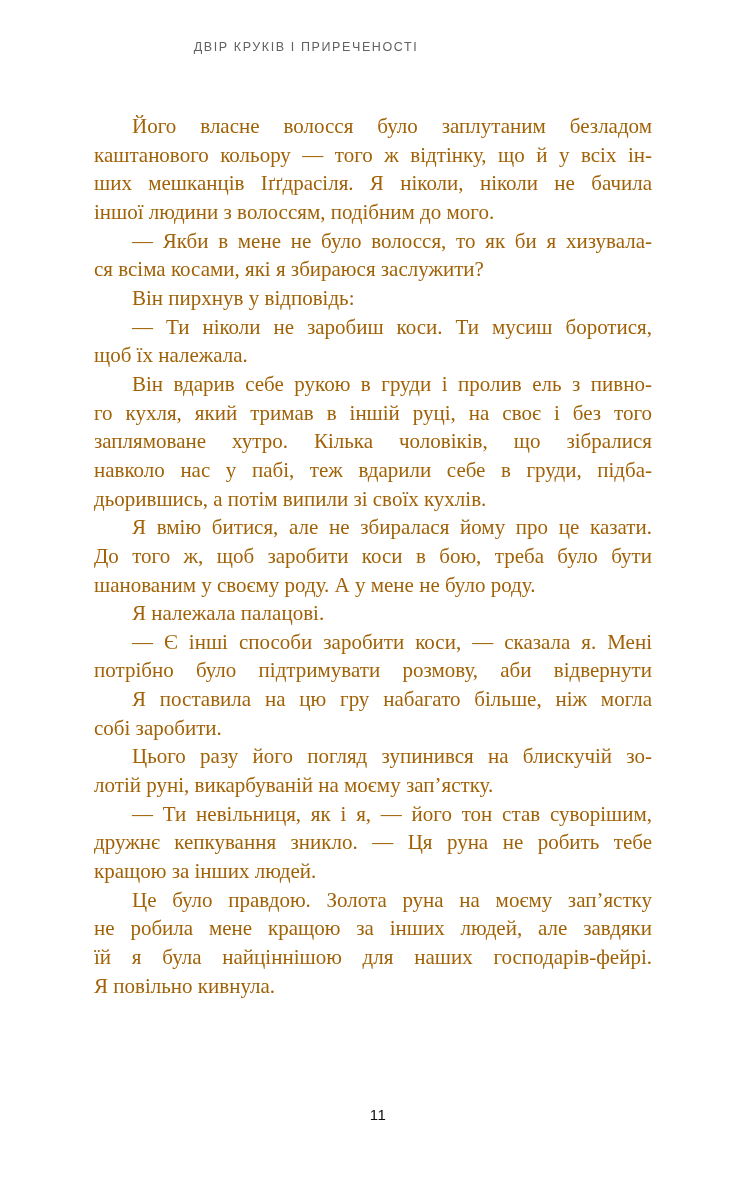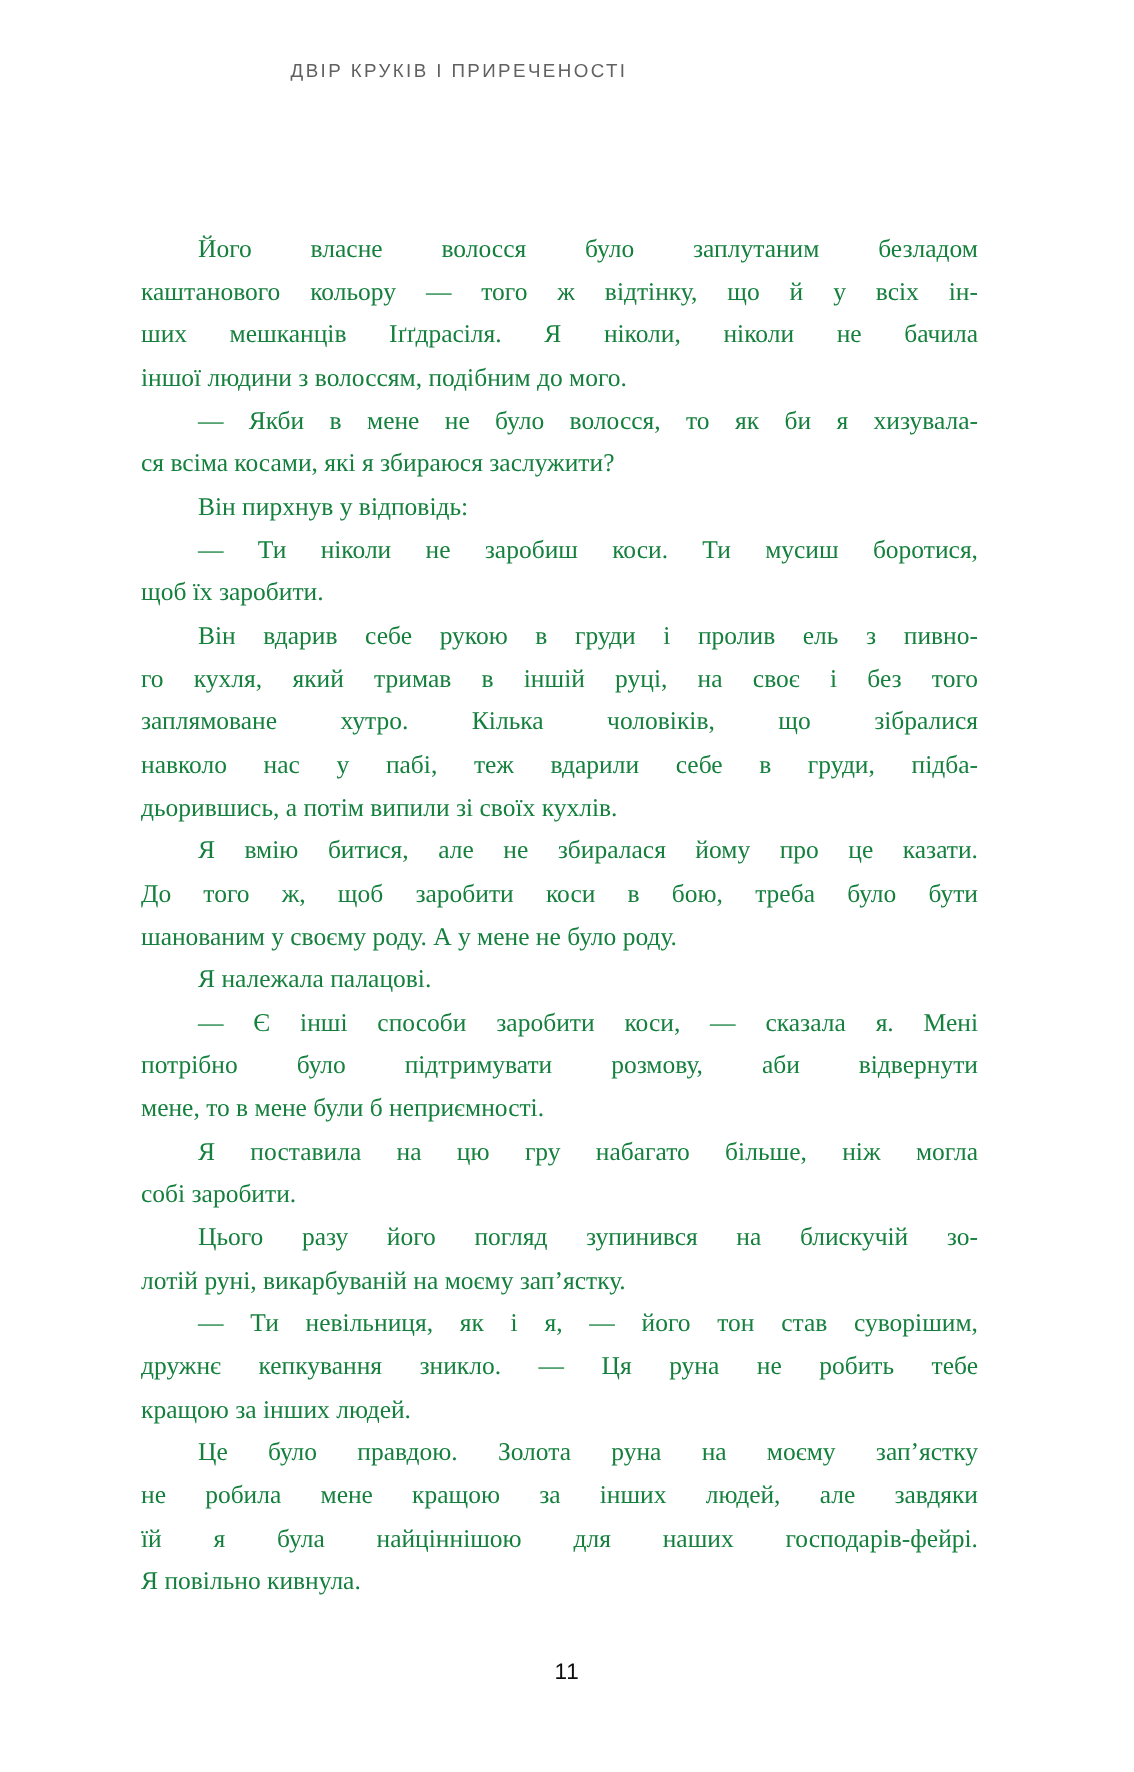--- a/index.html
+++ b/index.html
@@ -24,24 +24,23 @@
     font-size: 12.5px;
     font-weight: 400;
     letter-spacing: 1.6px;
     color: #616161;
   }
   .page-body {
     position: absolute;
     top: 112px;
     left: 94px;
     width: 558px;
-    font-size: 17px;
+    font-size: 21px;
     line-height: 28.65px;
-    color: #15803d;
-    margin-top: 40px;
+    color: #a16207;
   }
   .paragraph { margin: 0; padding: 0; }
   .line {
     text-align: justify;
     text-align-last: justify;
   }
   .line.last {
     text-align-last: left;
     font-family: Liberation Serif, serif;
   }
@@ -75,41 +74,40 @@
     </div>
     <div class="paragraph">
       <div class="line first">— Якби в мене не було волосся, то як би я хизувала-</div>
       <div class="line last">ся всіма косами, які я збираюся заслужити?</div>
     </div>
     <div class="paragraph">
       <div class="line first last">Він пирхнув у відповідь:</div>
     </div>
     <div class="paragraph">
       <div class="line first">— Ти ніколи не заробиш коси. Ти мусиш боротися,</div>
-      <div class="line last">щоб їх заробити.</div>
+      <div class="line last">щоб їх належала.</div>
     </div>
     <div class="paragraph">
       <div class="line first">Він вдарив себе рукою в груди і пролив ель з пивно-</div>
       <div class="line">го кухля, який тримав в іншій руці, на своє і без того</div>
       <div class="line">заплямоване хутро. Кілька чоловіків, що зібралися</div>
       <div class="line">навколо нас у пабі, теж вдарили себе в груди, підба-</div>
       <div class="line last">дьорившись, а потім випили зі своїх кухлів.</div>
     </div>
     <div class="paragraph">
       <div class="line first">Я вмію битися, але не збиралася йому про це казати.</div>
       <div class="line">До того ж, щоб заробити коси в бою, треба було бути</div>
       <div class="line last">шанованим у своєму роду. А у мене не було роду.</div>
     </div>
     <div class="paragraph">
       <div class="line first last">Я належала палацові.</div>
     </div>
     <div class="paragraph">
       <div class="line first">— Є інші способи заробити коси, — сказала я. Мені</div>
       <div class="line">потрібно було підтримувати розмову, аби відвернути</div>
-      <div class="line last">мене, то в мене були б неприємності.</div>
     </div>
     <div class="paragraph">
       <div class="line first">Я поставила на цю гру набагато більше, ніж могла</div>
       <div class="line last">собі заробити.</div>
     </div>
     <div class="paragraph">
       <div class="line first">Цього разу його погляд зупинився на блискучій зо-</div>
       <div class="line last">лотій руні, викарбуваній на моєму зап’ястку.</div>
     </div>
     <div class="paragraph">

